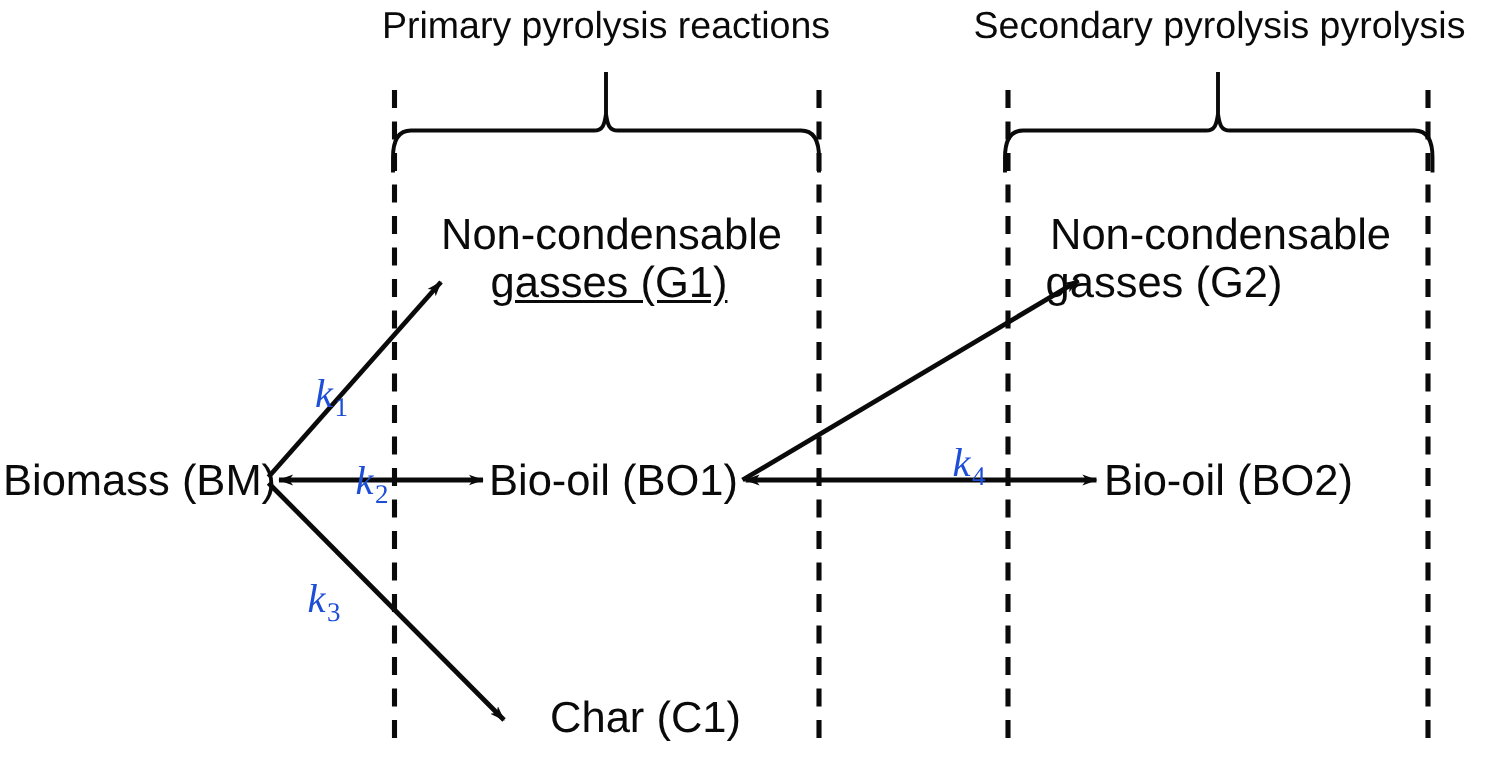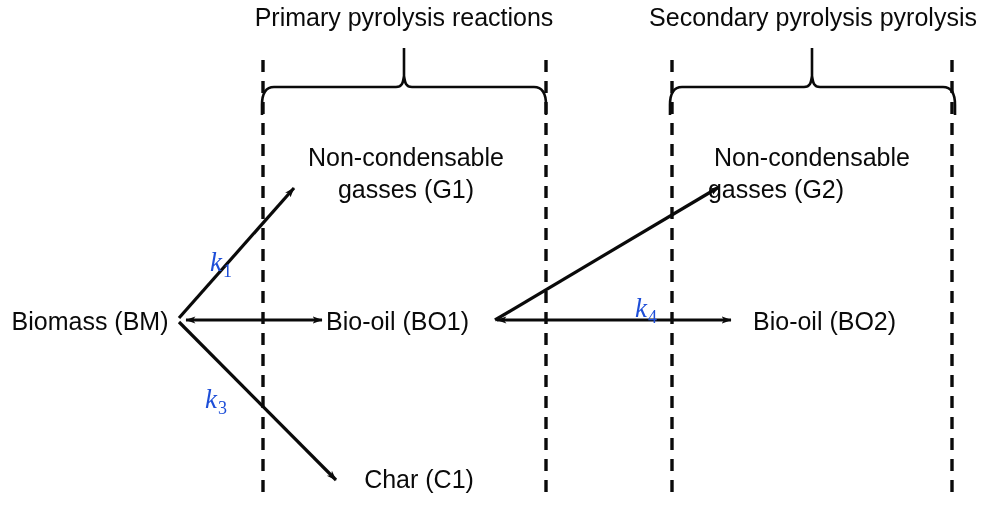--- a/index.html
+++ b/index.html
@@ -29,21 +29,21 @@
     font-size: 25px;
     line-height: 32px;
     white-space: pre;
     text-align: center;
   }
   .section-title {
     font-size: 25px;
     line-height: 30px;
   }
   .node-label {
-    font-size: 25px;
+    font-size: 29px;
   }
   .rate-label {
     position: absolute;
     color: #1d4ed8;
     font-family: "Liberation Serif", serif;
     font-style: italic;
     font-size: 27px;
     line-height: 27px;
     white-space: pre;
   }
@@ -91,37 +91,40 @@
       <line x1="495" y1="320" x2="719" y2="187" marker-end="url(#ah)"></line>
       <line x1="497" y1="320" x2="731" y2="320" marker-end="url(#ah)" marker-start="url(#ahb)"></line>
     </g>
   </svg>
 
   <div class="lbl section-title" style="left:243px; top:2px; width:322px;">Primary pyrolysis reactions</div>
 
   <div class="lbl section-title" style="left:634px; top:2px; width:358px;">Secondary pyrolysis pyrolysis</div>
 
   <div class="lbl node-label" style="left:294px; top:141px; width:224px;">Non-condensable</div>
-  <div class="lbl node-label" style="left:294px; top:173px; width:224px;">gasses (G1)</div>
+  <div class="lbl node-label" style="left:294px; top:173px; width:224px;text-decoration:underline;">gasses (G1)</div>
 
   <div class="lbl node-label" style="left:700px; top:141px; width:224px;">Non-condensable</div>
   <div class="lbl node-label" style="left:664px; top:173px; width:224px;">gasses (G2)</div>
 
   <div class="lbl node-label" style="left:2px; top:305px; width:176px; text-align:center;">Biomass (BM)</div>
 
   <div class="lbl node-label" style="left:326px; top:305px; width:172px; text-align:left;">Bio-oil (BO1)</div>
 
-  <div class="lbl node-label" style="left:753px; top:305px; width:172px; text-align:left;">Bio-oil (BO2)</div>
+  <div class="lbl node-label" style="left:736px; top:305px; width:172px; text-align:left;">Bio-oil (BO2)</div>
 
-  <div class="lbl node-label" style="left:344px; top:463px; width:150px; text-align:center;">Char (C1)</div>
+  <div class="lbl node-label" style="left:344px; top:463px; width:150px; text-align:right;">Char (C1)</div>
 
   <div class="rate-label" style="left:183px; top:222px;">
     <span>k</span><sub>1</sub>
   </div>
 
+  <div class="rate-label" style="left:210px; top:280px;">
+    <span>k</span><sub>2</sub>
+  </div>
 
   <div class="rate-label" style="left:178px; top:359px;text-align:center;">
     <span>k</span><sub>3</sub>
   </div>
 
   <div class="rate-label" style="left:608px; top:268px;">
     <span>k</span><sub>4</sub>
   </div>
 
 </div>

